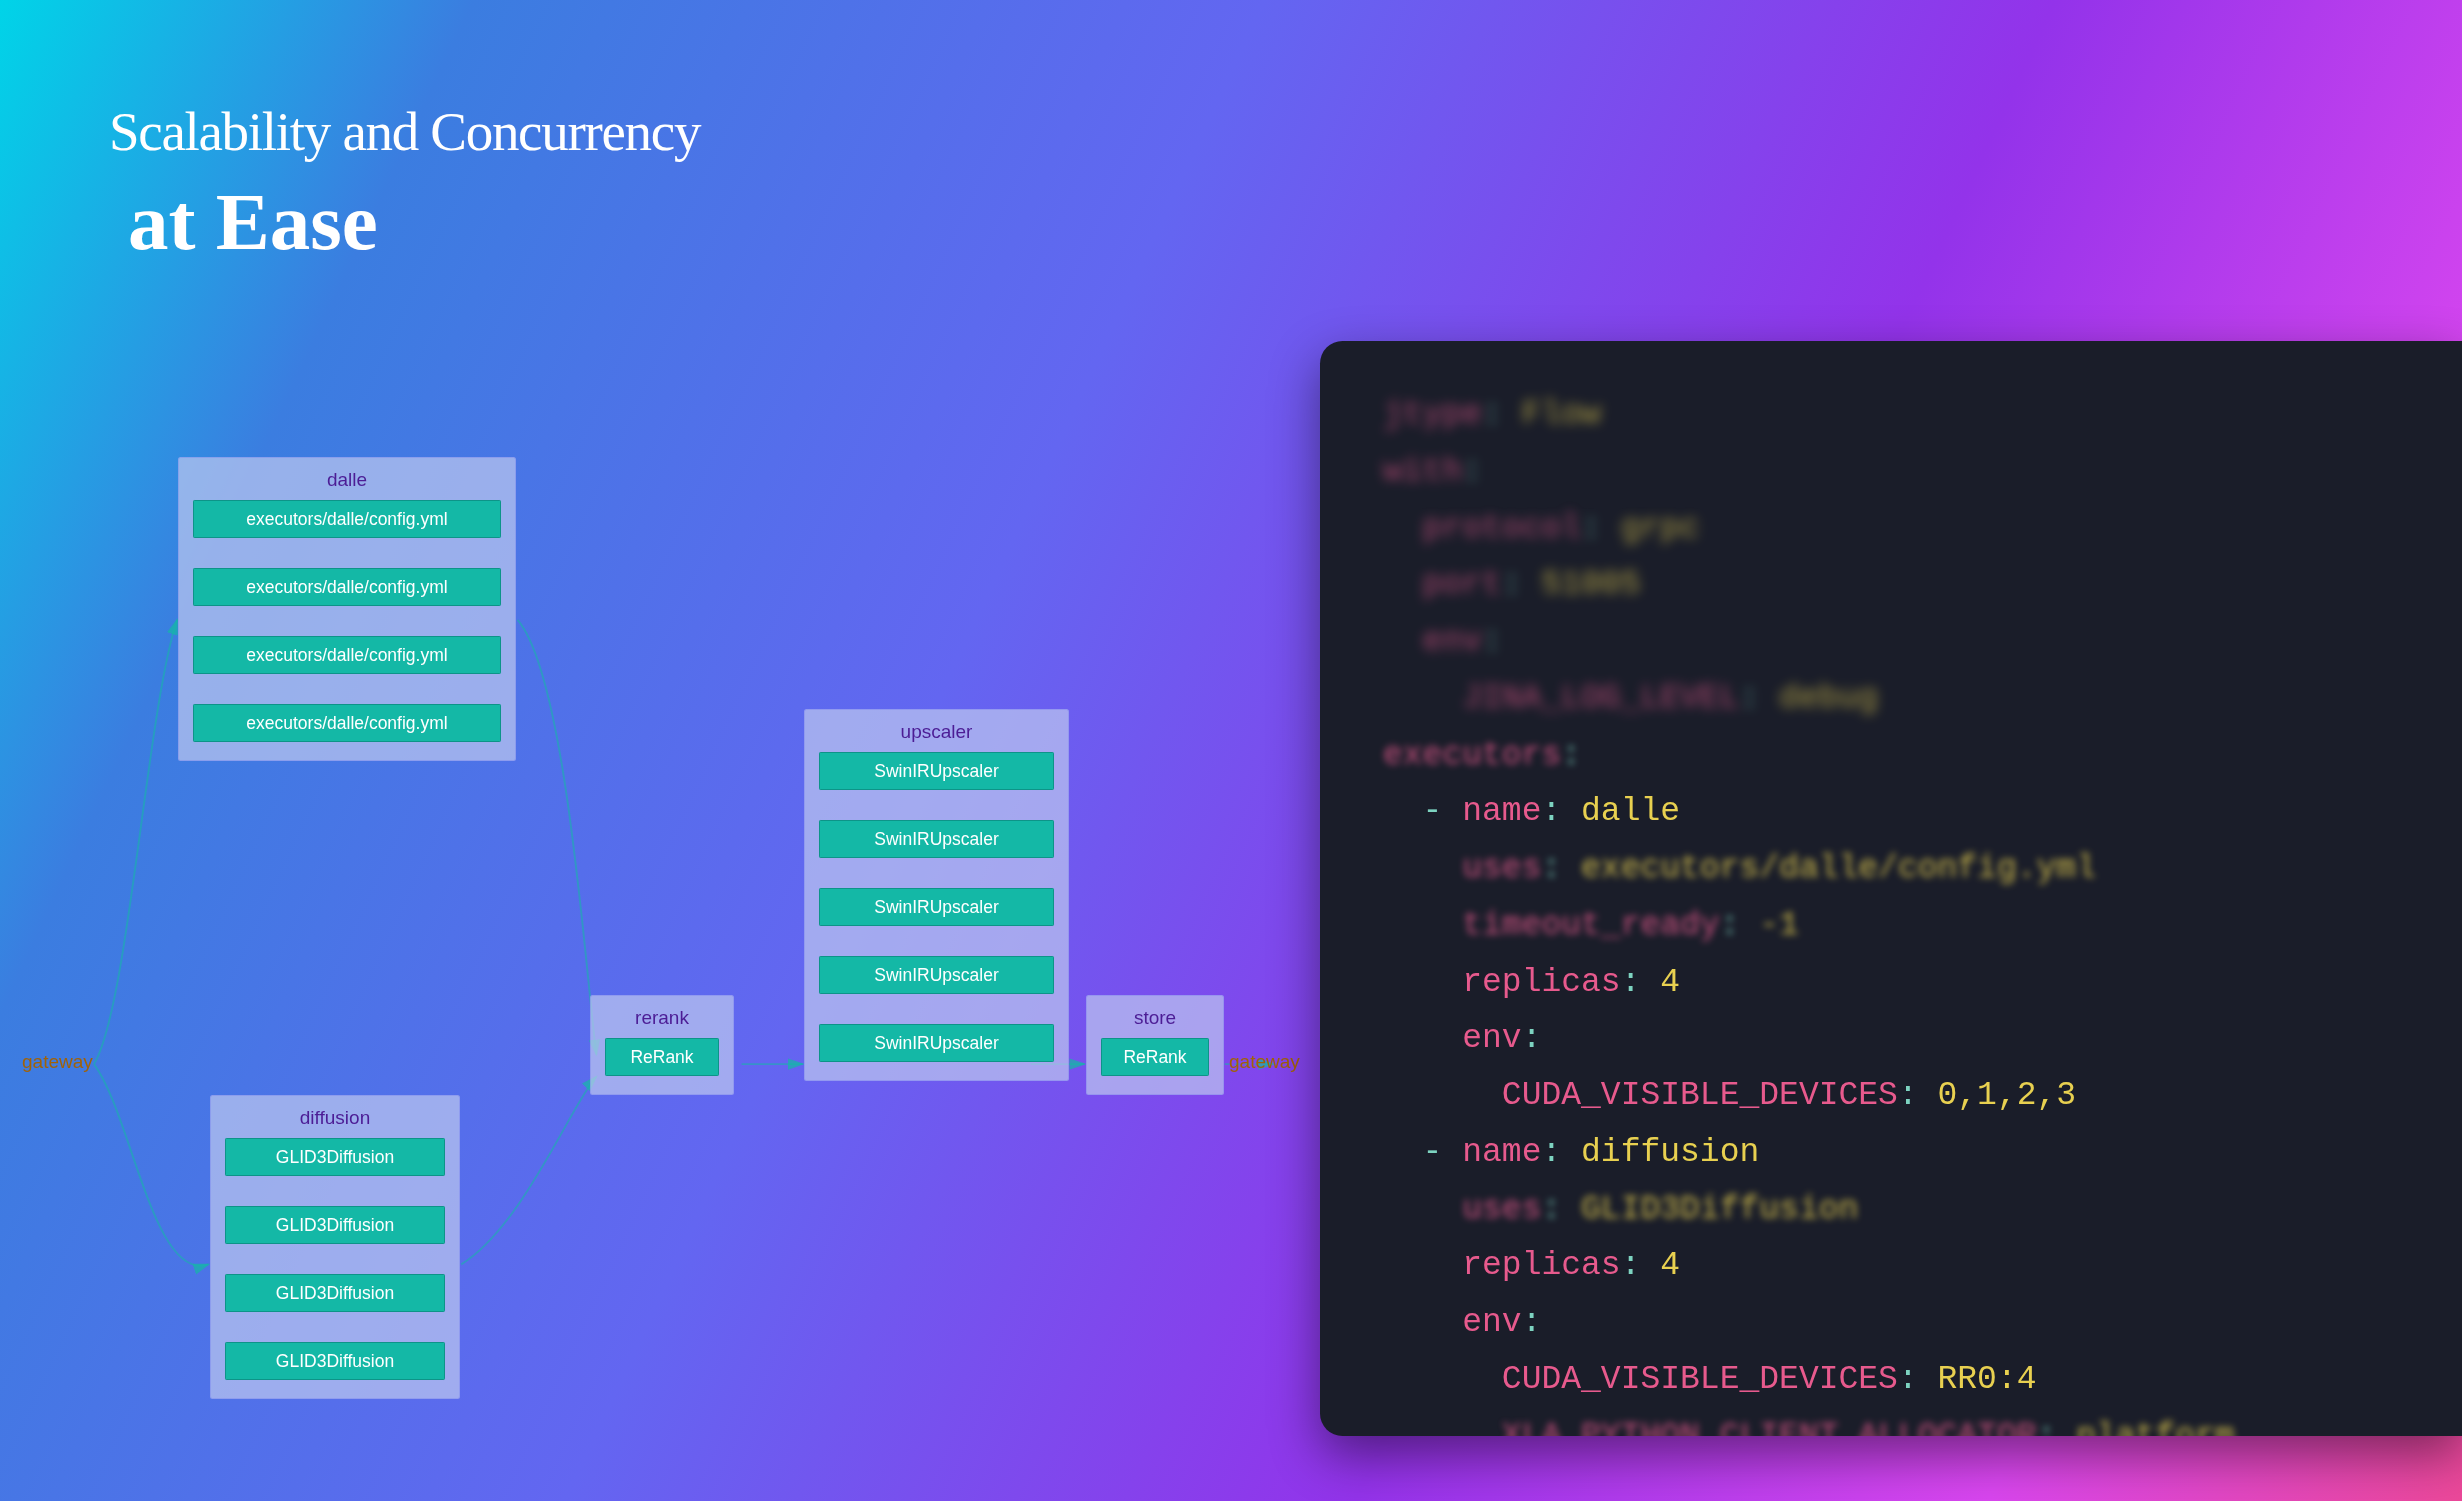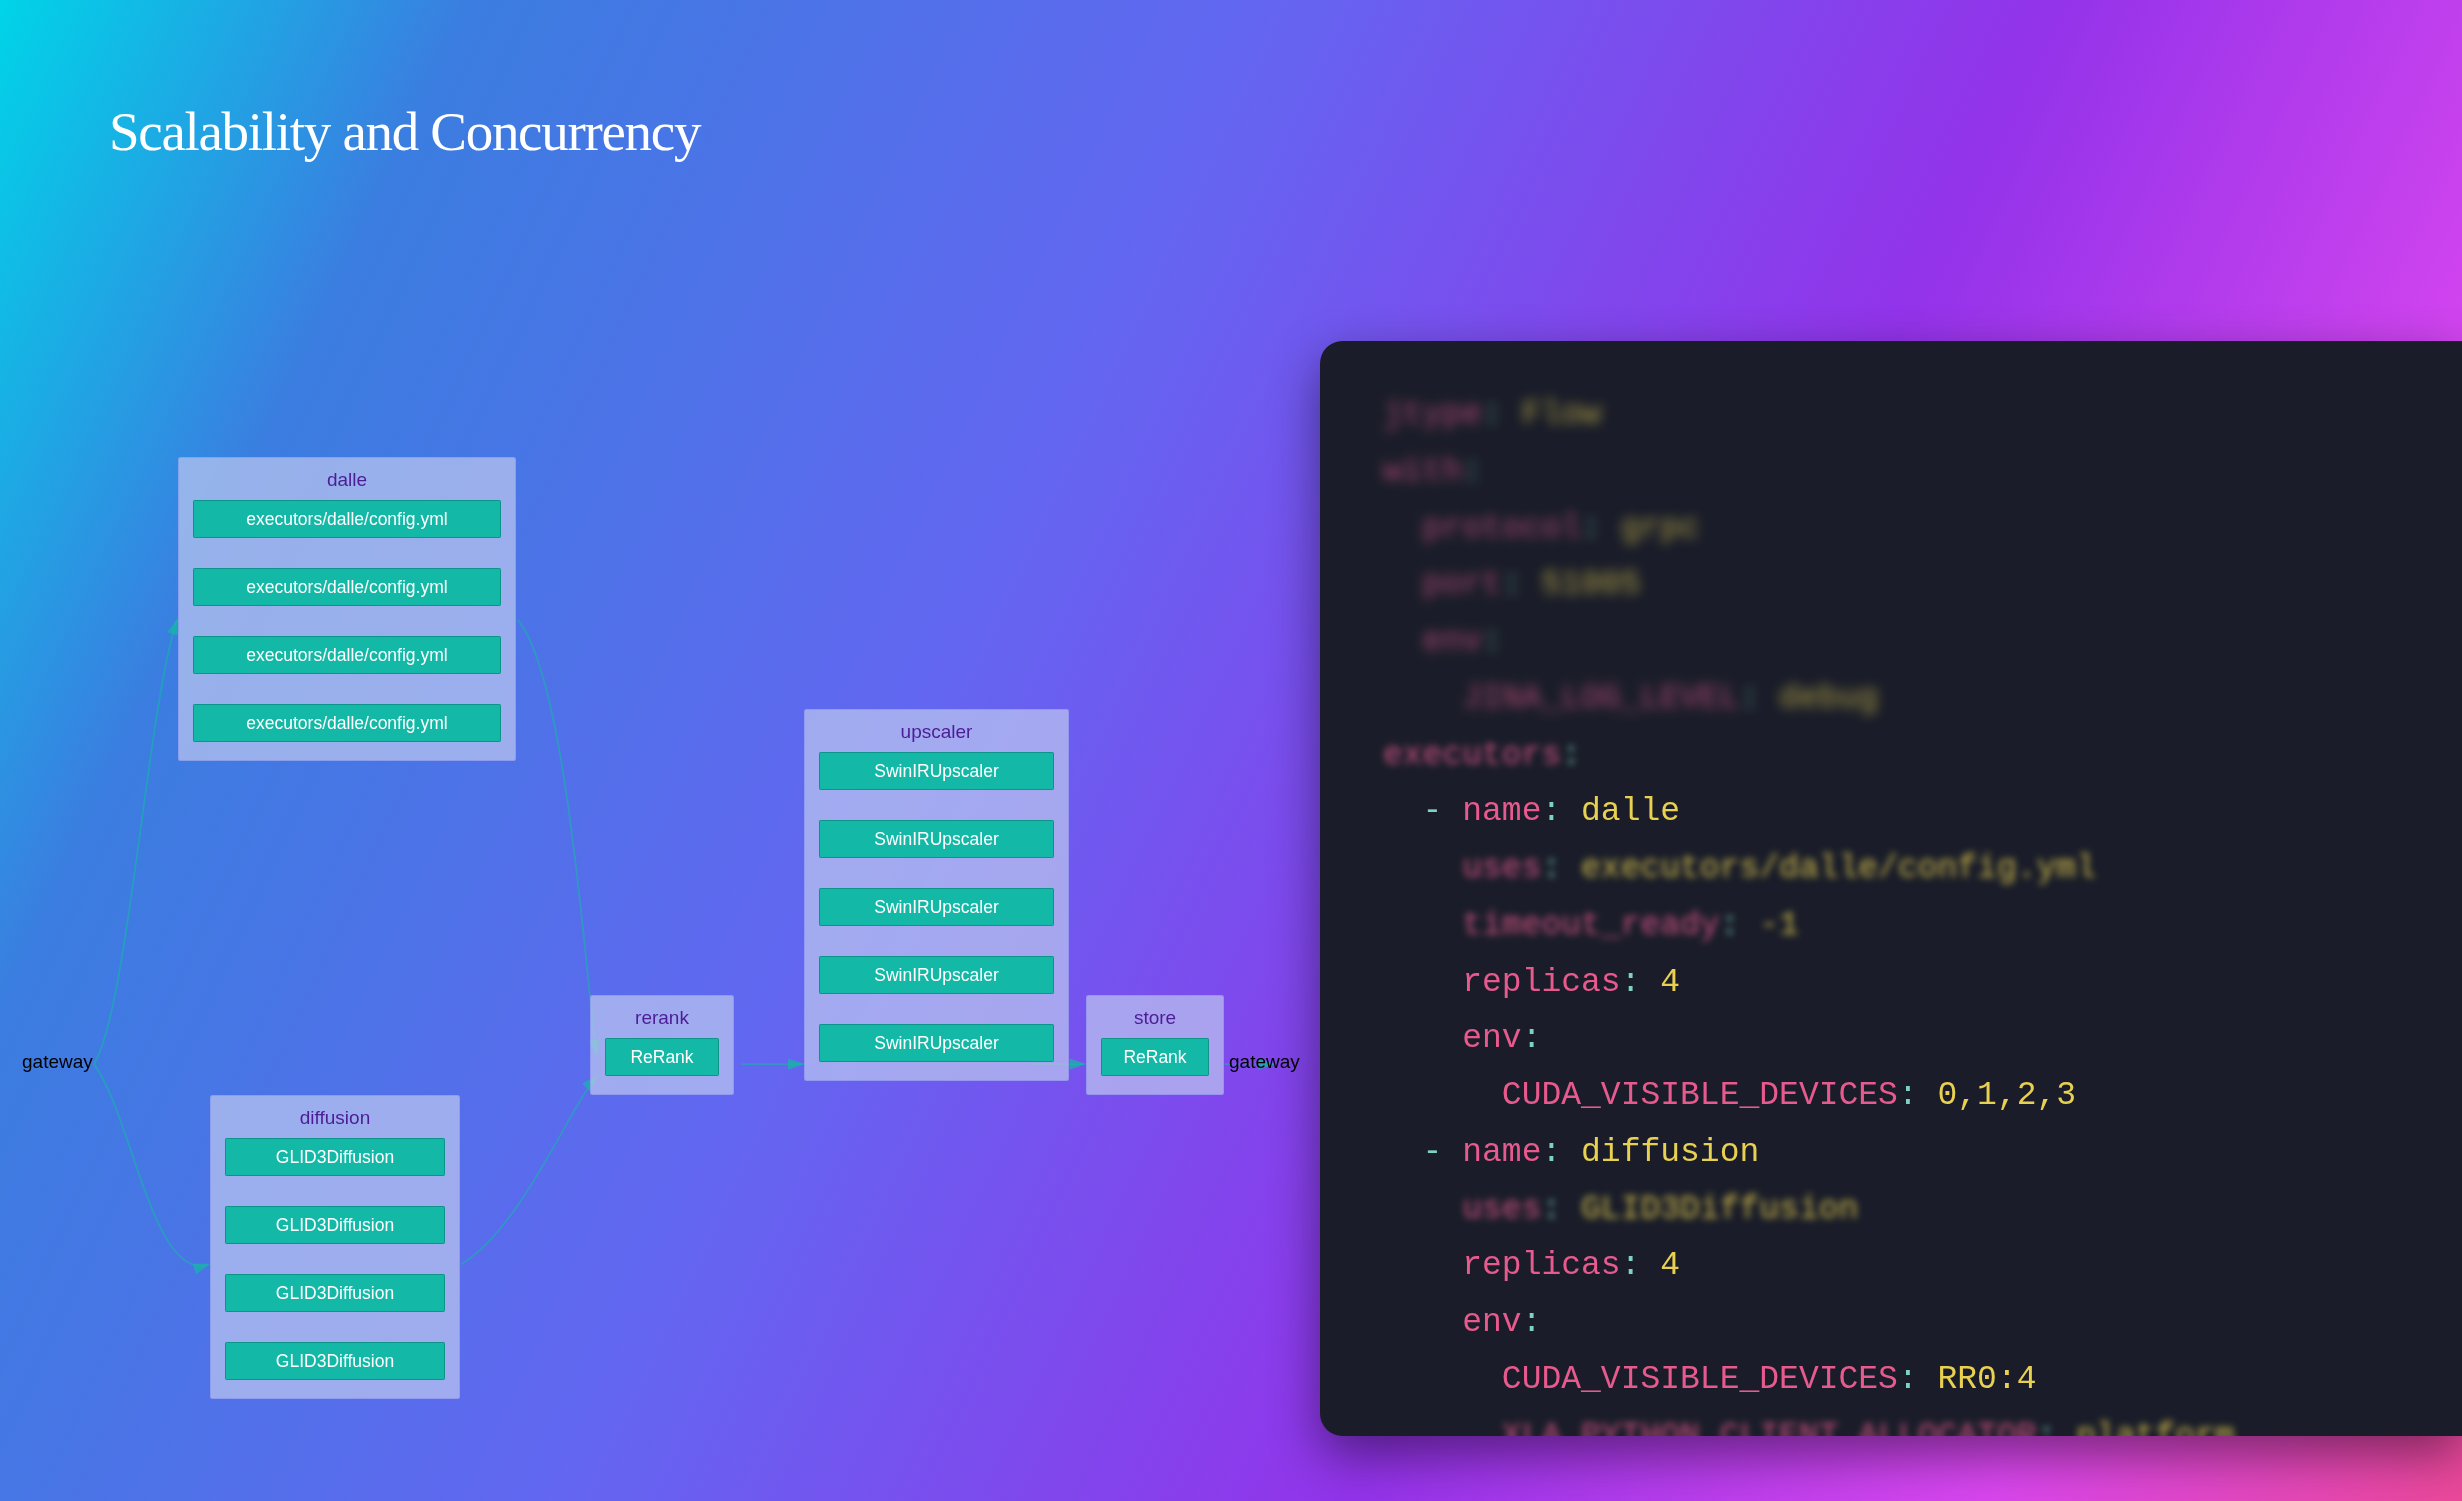--- a/index.html
+++ b/index.html
@@ -39,21 +39,21 @@
     left: 22px;
     top: 457px;
     width: 1251px;
     height: 1064px;
     font-family: -apple-system, BlinkMacSystemFont, 'Segoe UI', Arial, sans-serif;
   }
 
   .gw-label {
     position: absolute;
     font-size: 19px;
-    color: #000000;
+    color: #a16207;
     font-weight: 500;
   }
   .gw-left { left: 0; top: 594px; }
   .gw-right { left: 1207px; top: 594px; }
 
   .node-group {
     position: absolute;
     background: rgba(190, 200, 240, 0.7);
     border: 1.3px solid rgba(99, 102, 241, 0.25);
     border-radius: 2.5px;
@@ -125,20 +125,21 @@
   .tok-punct { color: #7dd3c0; }  
   .blur { filter: blur(3.8px); opacity: 0.85; }
   .blur-more { filter: blur(5.6px); opacity: 0.7; }
 
 </style>
 </head>
 <body>
 
 <div class="heading">
   <div class="line1">Scalability and Concurrency</div>
+  <div class="line2">at Ease</div>
 </div>
 
 <div class="diagram">
   <svg class="arrows" viewBox="0 0 2020 1700" width="1264" height="1064">
     <defs>
       <marker id="arr" markerWidth="10" markerHeight="10" refX="8" refY="3" orient="auto">
         <polygon points="0 0, 9 3, 0 6"></polygon>
       </marker>
     </defs>
 

